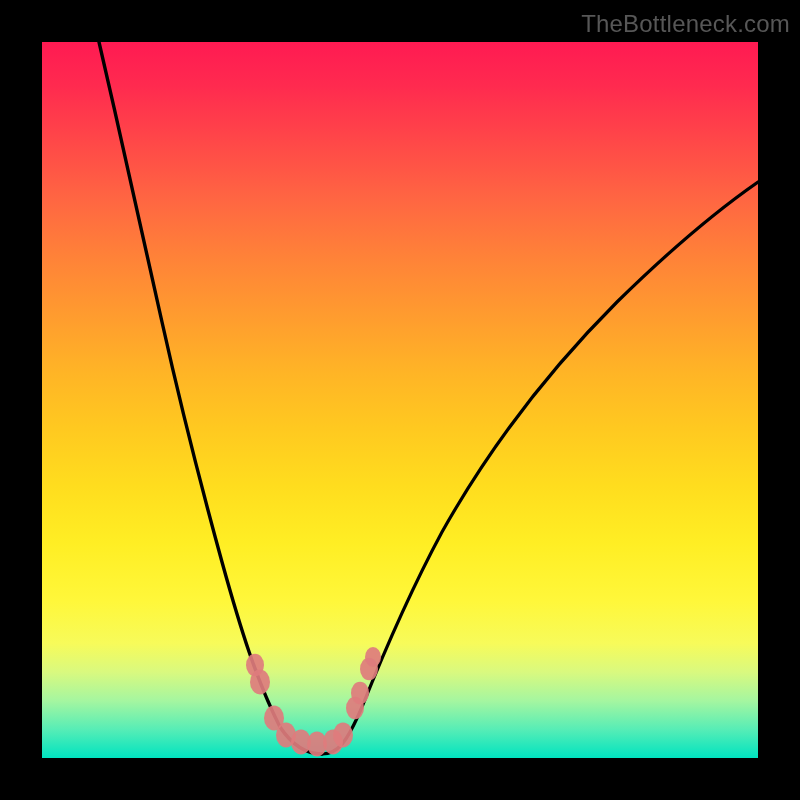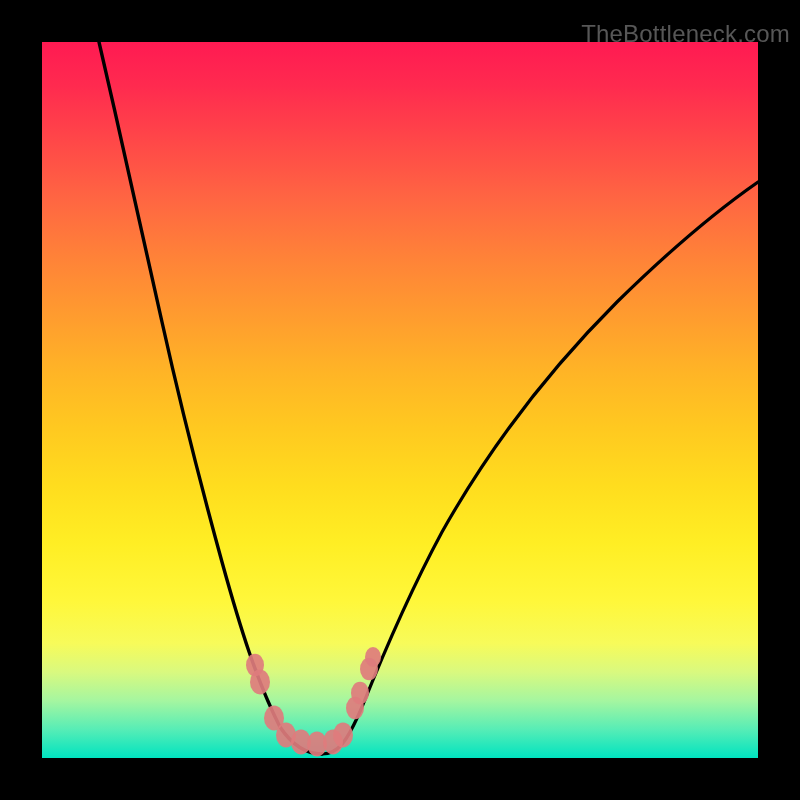--- a/index.html
+++ b/index.html
@@ -48,21 +48,21 @@
       #fff73a 78%,
       #f7fb5a 84%,
       #d9f97f 88%,
       #a5f6a0 92%,
       #57edb6 96%,
       #00e3c0 100%
     );
   }
   .watermark {
     position: absolute;
-    top: 20px;
+    top: 10px;
     right: 10px;
     color: #575757;
     font-size: 24px;
     font-weight: 500;
     letter-spacing: 0.2px;
   }
   svg.curves {
     position: absolute;
     left: 0;
     top: 0;

